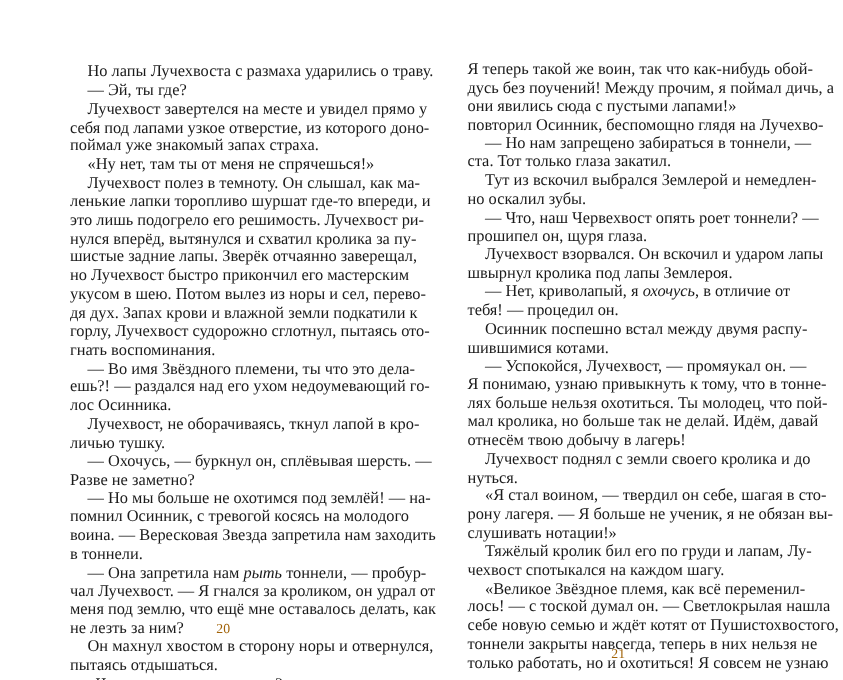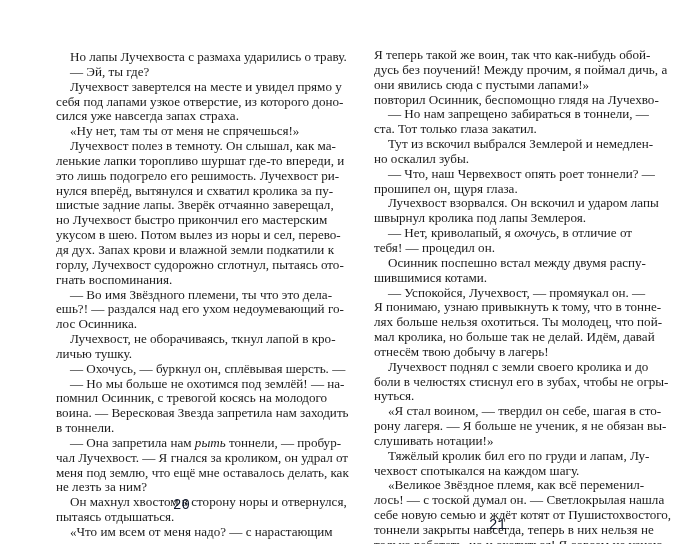--- a/index.html
+++ b/index.html
@@ -22,54 +22,55 @@
     white-space: nowrap;
     text-align: justify;
     text-align-last: justify;
   }
   .line.last { text-align-last: left; }
   .line.indent { padding-left: 14px; }
   .line i { font-style: italic; }
   .page-number {
     position: absolute;
     top: 497px;
-    font-family: Liberation Mono, monospace;
-    font-size: 14px;
-    color: #0f172a;
+    font-family: Liberation Serif, serif;
+    font-size: 11px;
+    color: #a16207;
   }
   .page-left .page-number { left: 173px; }
   .page-right .page-number { left: 152px; margin-top: 20px; }
 </style>
 </head>
 <body>
 
 <div class="page page-left">
   <div class="text-block">
       <span class="line indent last">Но лапы Лучехвоста с размаха ударились о траву.</span>
       <span class="line indent last">— Эй, ты где?</span>
       <span class="line indent">Лучехвост завертелся на месте и увидел прямо у</span>
       <span class="line">себя под лапами узкое отверстие, из которого доно-</span>
-      <span class="line last">сился уже навсегда запах страха.</span>
+      <span class="line last">поймал уже знакомый запах страха.</span>
       <span class="line indent last">«Ну нет, там ты от меня не спрячешься!»</span>
       <span class="line indent">Лучехвост полез в темноту. Он слышал, как ма-</span>
       <span class="line">ленькие лапки торопливо шуршат где-то впереди, и</span>
       <span class="line">это лишь подогрело его решимость. Лучехвост ри-</span>
       <span class="line">нулся вперёд, вытянулся и схватил кролика за пу-</span>
       <span class="line">шистые задние лапы. Зверёк отчаянно заверещал,</span>
       <span class="line">но Лучехвост быстро прикончил его мастерским</span>
       <span class="line">укусом в шею. Потом вылез из норы и сел, перево-</span>
       <span class="line">дя дух. Запах крови и влажной земли подкатили к</span>
       <span class="line">горлу, Лучехвост судорожно сглотнул, пытаясь ото-</span>
       <span class="line last">гнать воспоминания.</span>
       <span class="line indent">— Во имя Звёздного племени, ты что это дела-</span>
       <span class="line">ешь?! — раздался над его ухом недоумевающий го-</span>
       <span class="line last">лос Осинника.</span>
       <span class="line indent">Лучехвост, не оборачиваясь, ткнул лапой в кро-</span>
       <span class="line last">личью тушку.</span>
       <span class="line indent">— Охочусь, — буркнул он, сплёвывая шерсть. —</span>
+      <span class="line last">Разве не заметно?</span>
       <span class="line indent">— Но мы больше не охотимся под землёй! — на-</span>
       <span class="line">помнил Осинник, с тревогой косясь на молодого</span>
       <span class="line">воина. — Вересковая Звезда запретила нам заходить</span>
       <span class="line last">в тоннели.</span>
       <span class="line indent">— Она запретила нам <i>рыть</i> тоннели, — пробур-</span>
       <span class="line">чал Лучехвост. — Я гнался за кроликом, он удрал от</span>
       <span class="line">меня под землю, что ещё мне оставалось делать, как</span>
       <span class="line last">не лезть за ним?</span>
       <span class="line indent">Он махнул хвостом в сторону норы и отвернулся,</span>
       <span class="line last">пытаясь отдышаться.</span>
@@ -95,21 +96,20 @@
       <span class="line indent">— Нет, криволапый, я <i>охочусь</i>, в отличие от</span>
       <span class="line last">тебя! — процедил он.</span>
       <span class="line indent">Осинник поспешно встал между двумя распу-</span>
       <span class="line last">шившимися котами.</span>
       <span class="line indent">— Успокойся, Лучехвост, — промяукал он. —</span>
       <span class="line">Я понимаю, узнаю привыкнуть к тому, что в тонне-</span>
       <span class="line">лях больше нельзя охотиться. Ты молодец, что пой-</span>
       <span class="line">мал кролика, но больше так не делай. Идём, давай</span>
       <span class="line last">отнесём твою добычу в лагерь!</span>
       <span class="line indent">Лучехвост поднял с земли своего кролика и до</span>
-      <span class="line">боли в челюстях стиснул его в зубах, чтобы не огры-</span>
       <span class="line last">нуться.</span>
       <span class="line indent">«Я стал воином, — твердил он себе, шагая в сто-</span>
       <span class="line">рону лагеря. — Я больше не ученик, я не обязан вы-</span>
       <span class="line last">слушивать нотации!»</span>
       <span class="line indent">Тяжёлый кролик бил его по груди и лапам, Лу-</span>
       <span class="line last">чехвост спотыкался на каждом шагу.</span>
       <span class="line indent">«Великое Звёздное племя, как всё переменил-</span>
       <span class="line">лось! — с тоской думал он. — Светлокрылая нашла</span>
       <span class="line">себе новую семью и ждёт котят от Пушистохвостого,</span>
       <span class="line">тоннели закрыты навсегда, теперь в них нельзя не</span>

